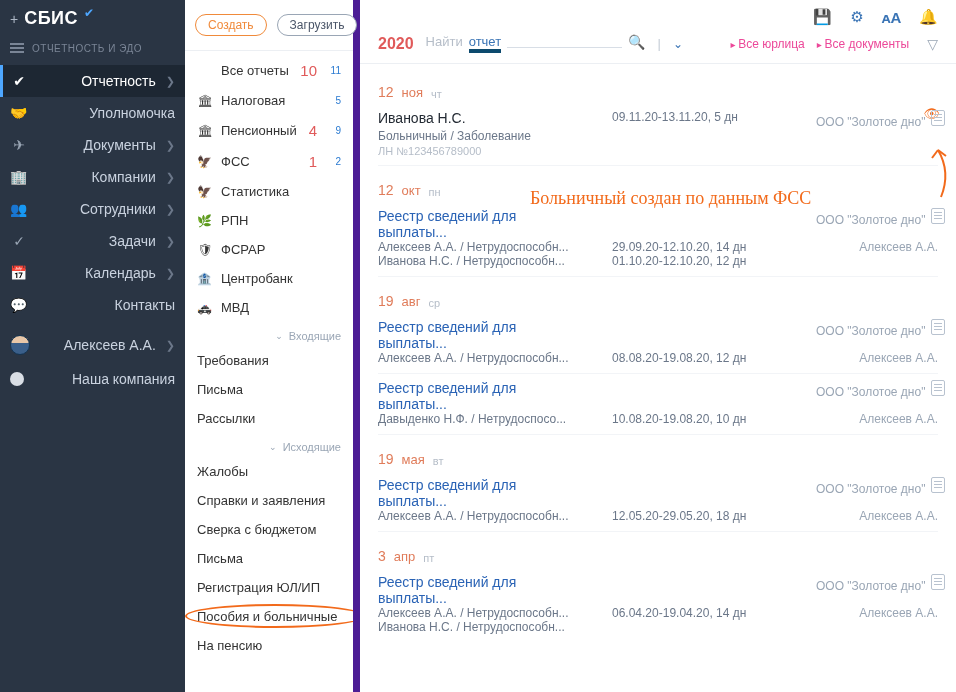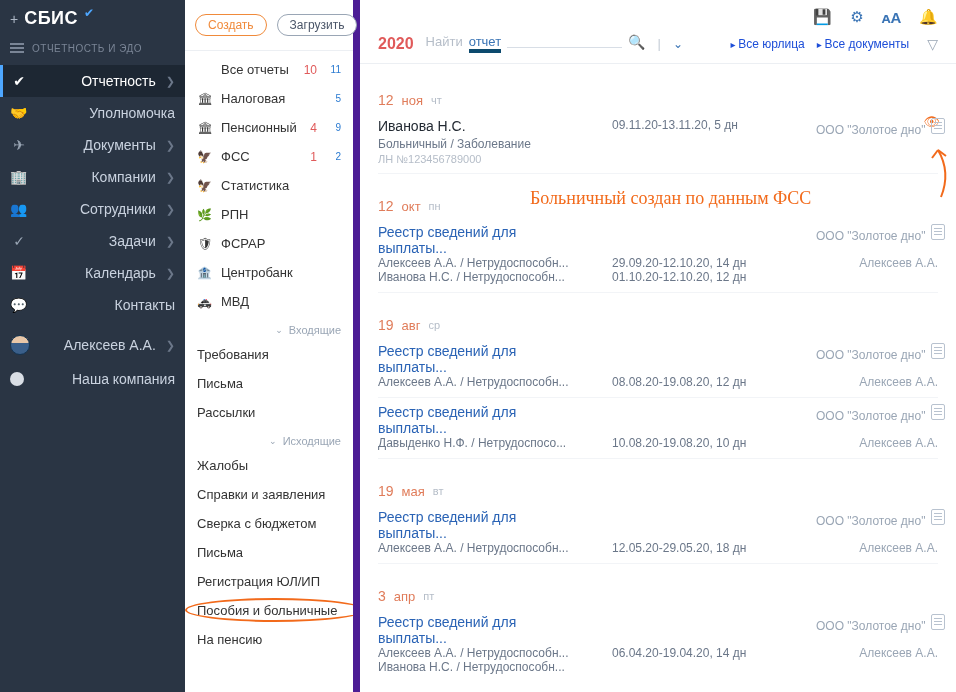--- a/index.html
+++ b/index.html
@@ -27,21 +27,21 @@
   
   .col2 { width:175px; border-right:7px solid #4c1d95; display:flex; flex-direction:column; background:#fff;}
   .col2-top { padding:14px 10px 10px; display:flex; gap:10px;}
   .pill { border-radius:14px; padding:3px 12px; font-size:12px; cursor:pointer; background:#fff;}
   .pill.primary{border:1px solid #f08a3a;color:#f08a3a;}
   .pill.secondary{border:1px solid #9aa6b5;color:#4a5568;}
   .col2-scroll{flex:1; overflow:hidden;}
   .filter-row{display:flex;align-items:center;padding:7px 12px;gap:8px;cursor:pointer;font-size:13px;}
   .filter-emoji{width:16px;text-align:center;font-size:12px;}
   .filter-label{flex:1;color:#333;}
-  .filter-n1{color:#e05a5a;font-size:12px;min-width:12px;text-align:right;}
+  .filter-n1{color:#e05a5a;font-size:15px;min-width:12px;text-align:right;}
   .filter-n2{color:#2a7ad1;font-size:10px;min-width:16px;text-align:right;}
   .group-head{display:flex;align-items:center;justify-content:flex-end;gap:6px;padding:8px 12px 4px;color:#9aa6b5;font-size:11px;}
   .group-head .gchev{font-size:9px;}
   .simple-row{padding:7px 12px;cursor:pointer;font-size:13px;color:#333;}
   .simple-row.highlight{position:relative;}
   .ellipse{position:absolute;border:2px solid #f26a1b;border-radius:50%;width:180px;height:24px;left:0;top:2px;pointer-events:none;}
   .col2 hr{border:none;border-top:1px solid #eceff3;margin:4px 0;}
   
   .main { flex:1; display:flex; flex-direction:column; min-width:0;}
   .topbar { display:flex; justify-content:flex-end; align-items:center; gap:18px; padding:8px 18px 0; color:#3a74b5;}
@@ -49,25 +49,25 @@
   .header-row{display:flex;align-items:center;gap:12px;padding:8px 18px 10px; border-bottom:1px solid #eceff3;}
   .year{color:#e05a5a;font-size:16px;font-weight:bold;text-align:center;}
   .search-wrap{flex:0 0 220px;display:flex;align-items:flex-start;gap:6px;}
   .search-label{color:#b5bdc8;font-size:13px;}
   .search-link{color:#3a74b5;font-size:13px;border-bottom:4px solid #0c4a6e;cursor:pointer;}
   .search-line{flex:1;border-bottom:1px solid #d8dee6;height:14px;}
   .mag{color:#6f96bf;font-size:14px;cursor:pointer;}
   .divider{color:#c4ccd6;}
   .drop-chev{color:#3a74b5;font-size:12px;cursor:pointer;}
   .hspacer{flex:1;}
-  .crumb{color:#1d4ed8;font-size:12px;cursor:pointer;}
+  .crumb{color:#ec4899;font-size:12px;cursor:pointer;}
   .crumb::before{content:'▸ ';font-size:10px;}
   .funnel{color:#9aa6b5;font-size:14px;margin-left:6px;cursor:pointer;}
   .list{flex:1;overflow:hidden;padding:4px 18px 0;}
-  .date-head{display:flex;align-items:center;gap:8px;margin:24px 0 4px;}
+  .date-head{display:flex;align-items:flex-end;gap:8px;margin:16px 0 4px;}
   .date-day{color:#e07c5a;font-size:14px;}
   .date-mon{color:#e07c5a;font-size:13px;}
   .date-dow{color:#b5bdc8;font-size:11px;}
   .entry{border-bottom:1px solid #f2f4f7;padding:6px 0 8px;position:relative;}
   .entry-title{font-size:14px;color:#232a33;}
   .entry-title.link{color:#2a63b5;cursor:pointer;}
   .entry-mid{color:#6b7789;font-size:12px;}
   .entry-org{margin-left:auto;text-align:right;color:#9aa6b5;font-size:12px; white-space:nowrap;}
   .doc-ico{width:14px;height:16px;border:1px solid #b8c2cf;border-radius:2px;margin-left:6px; display:inline-block; position:relative;}
   .doc-ico::after{content:'';position:absolute;left:2px;right:2px;top:3px;height:1px;background:#b8c2cf;box-shadow:0 3px 0 #b8c2cf,0 6px 0 #b8c2cf;}

